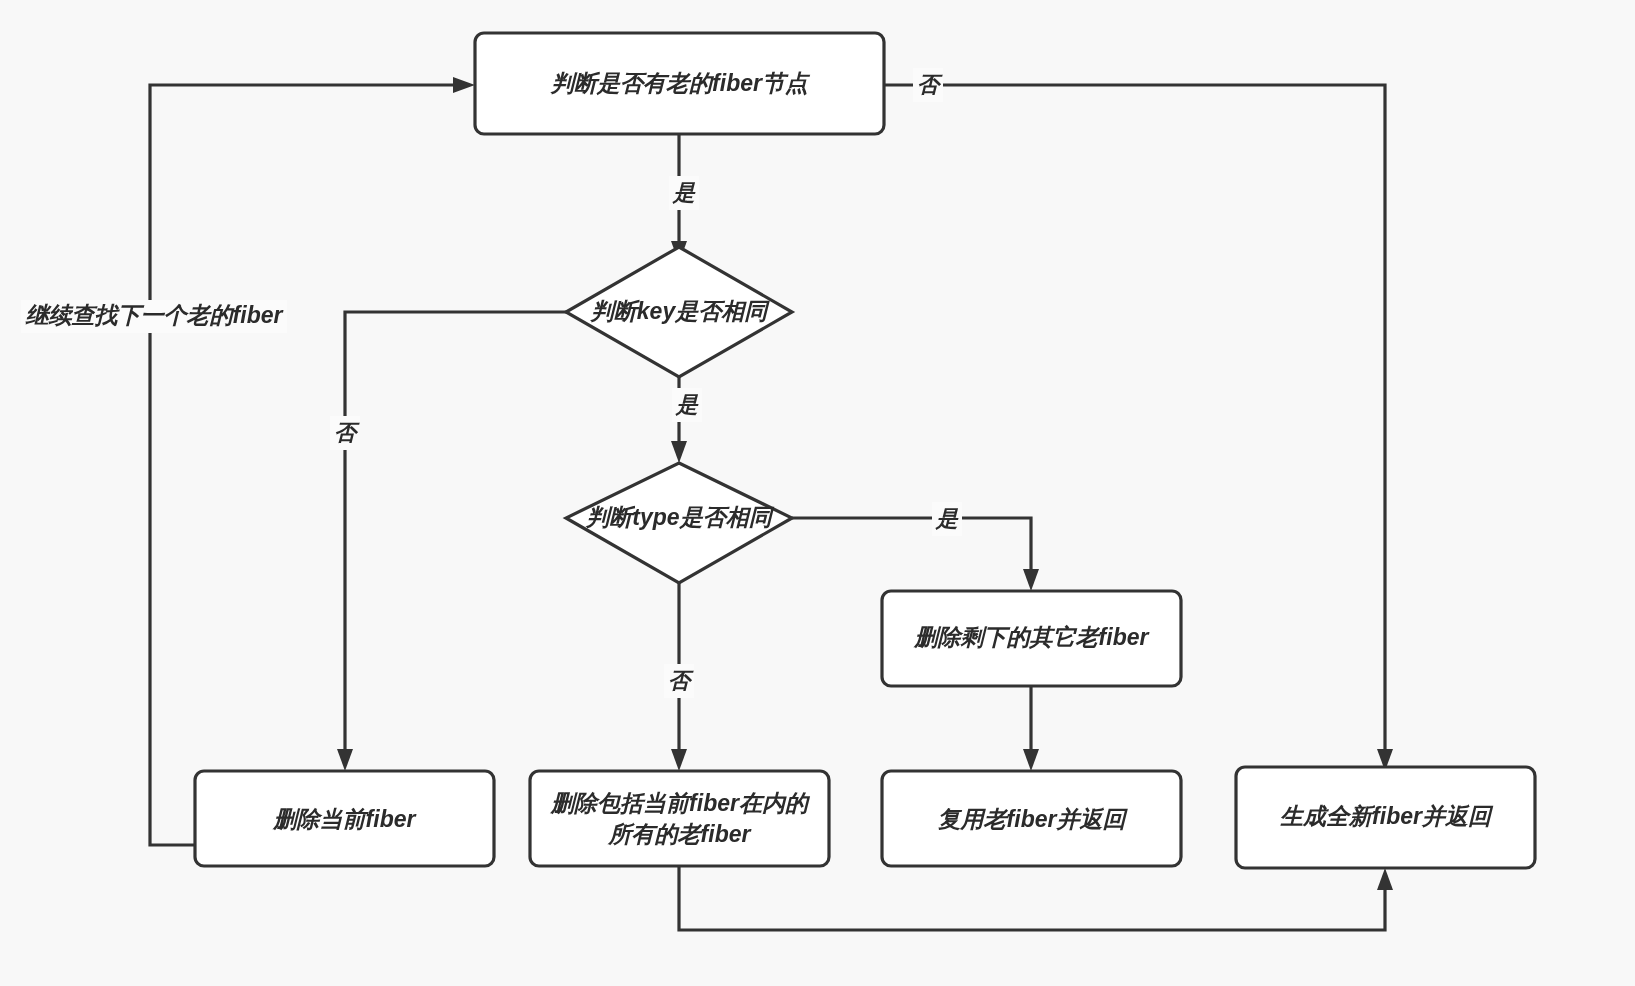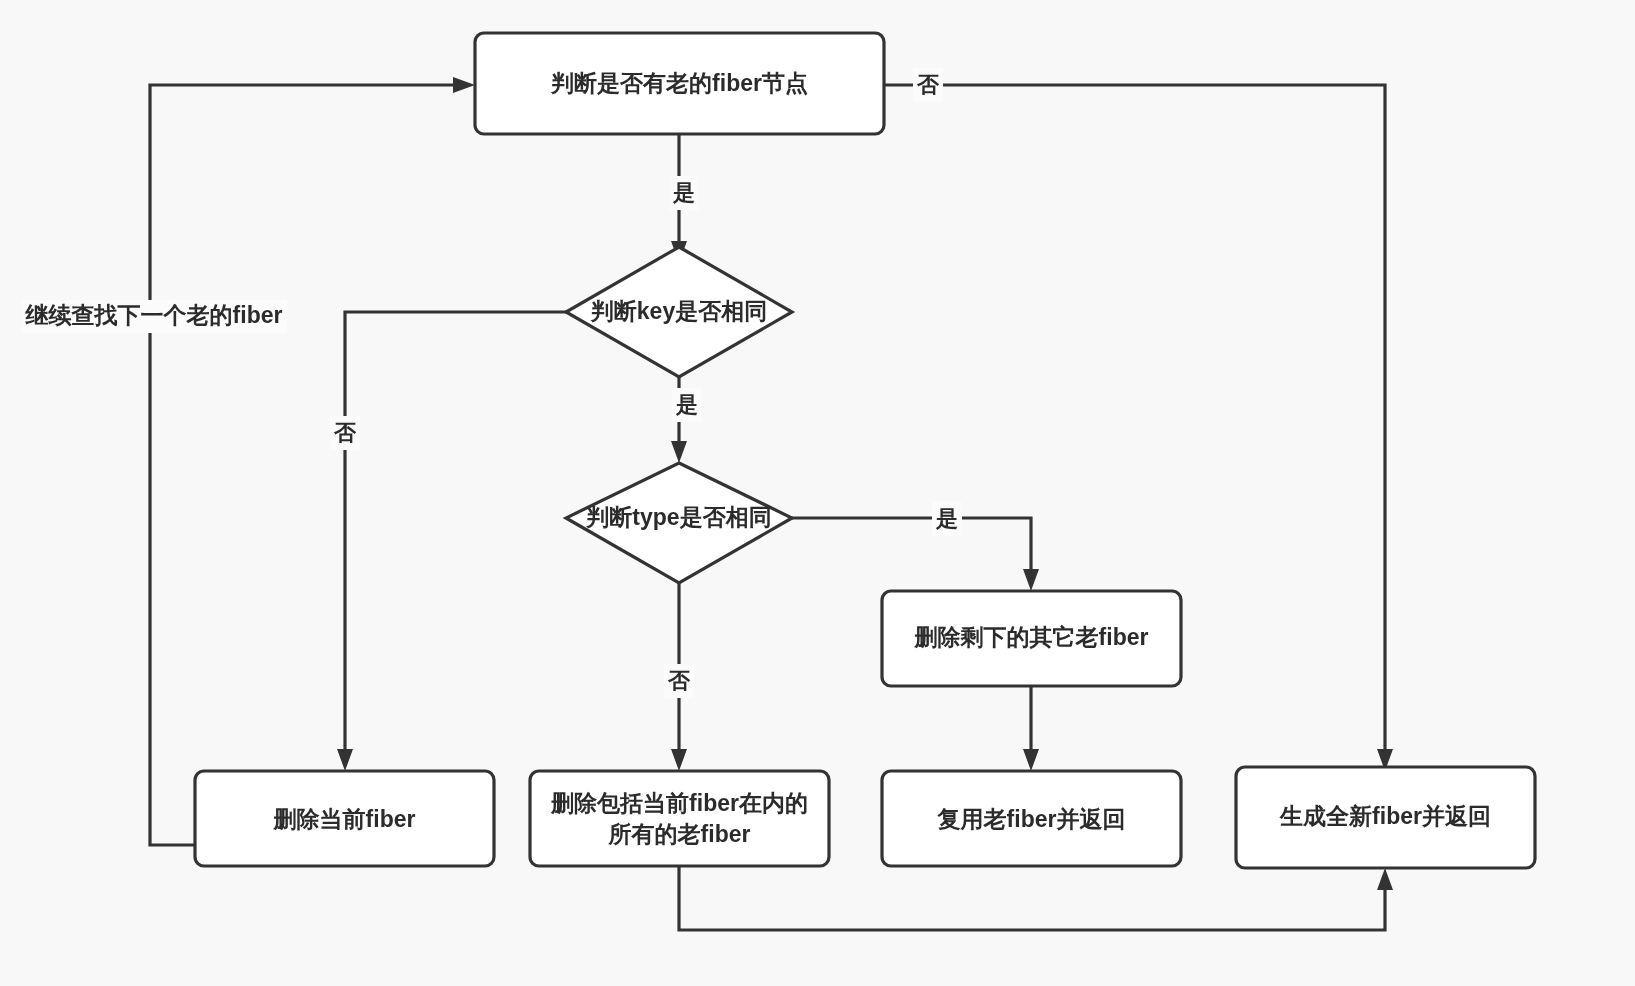--- a/index.html
+++ b/index.html
@@ -11,20 +11,21 @@
     width: 1635px;
     height: 986px;
     overflow: hidden;
     font-family: "Liberation Sans", "DejaVu Sans", sans-serif;
   }
   #flow-root {
     position: relative;
     width: 1403px;
     height: 986px;
     background: #f8f8f8;
+    font-style: italic;
   }
   svg#flow-svg {
     display: block;
     width: 1635px;
     height: 986px;
   }
   .node-shape {
     fill: #ffffff;
     stroke: #333333;
     stroke-width: 3.2;

